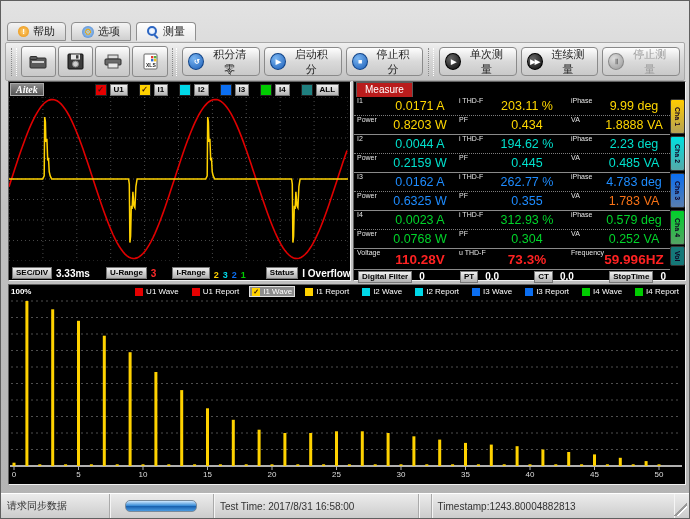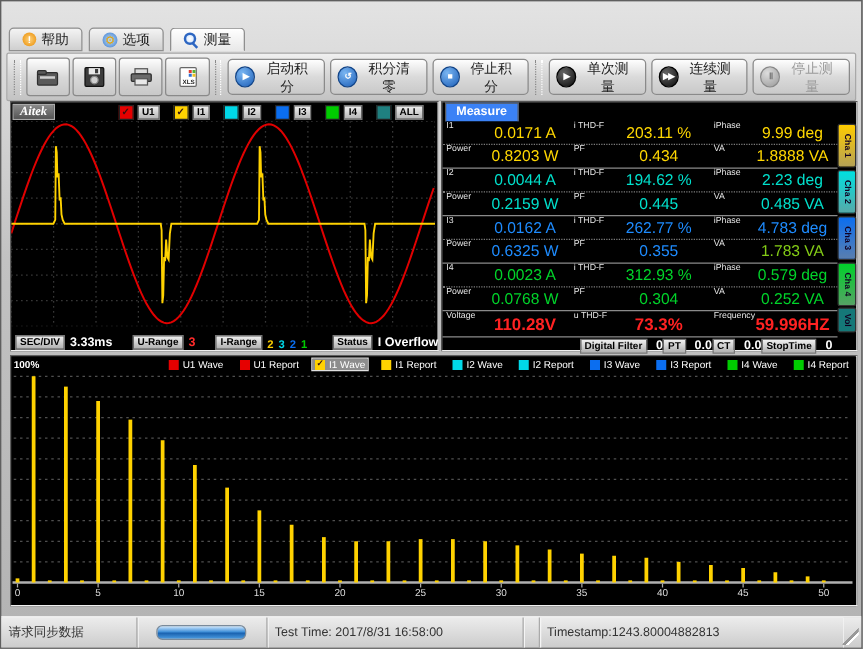--- a/index.html
+++ b/index.html
@@ -58,36 +58,36 @@
     border:1px solid #777;padding:0 3px;line-height:10px;}
   .scope-footer{height:16px;display:flex;align-items:center;gap:16px;padding:0 3px;justify-content:space-between;}
   .sf-group{display:flex;align-items:center;gap:4px;}
   .badge{font-size:8px;font-weight:bold;color:#000;background:linear-gradient(#efefef,#b0b0b0);
     border:1px solid #777;padding:0 3px;line-height:10px;white-space:nowrap;}
   .wval{color:#fff;font-size:10px;font-weight:bold;white-space:nowrap;}
   .urange-val{color:#ff2a2a;}
   .ira-val{font-size:9px;font-weight:bold;margin-right:4px;}
   
   .measure-panel{left:352px;top:80px;width:331px;height:198px;}
-  .measure-title{position:absolute;top:0;left:2px;height:14px;color:#fff;font-size:10px;font-weight:bold;
-    background:#3b82f6;border:1px solid #5a5a5a;border-bottom:none;padding:0 8px;line-height:13px;}
+  .measure-title{position:absolute;top:0;left:2px;height:14px;color:#fff;font-size:10px;font-weight:normal;
+    background:#b91c1c;border:1px solid #5a5a5a;border-bottom:none;padding:0 8px;line-height:13px;}
   .measure-body{position:absolute;top:15px;left:0;right:15px;bottom:0;}
   .chan-sec{height:37px;border-top:1px solid #8a8a8a;}
   .chan-sec:first-child{border-top:none;}
   .mrow{position:relative;height:18px;display:flex;}
   .mrow.second{border-top:1px dotted #7d7d7d;}
   .mcell{position:relative;text-align:center;}
   .mcell.c1{width:102px;}
   .mcell.c2{width:112px;}
   .mcell.c3{flex:1;}
   .mlabel{position:absolute;left:3px;top:0px;font-size:7px;color:#e6e6e6;}
   .mval{display:block;padding-left:30px;line-height:18px;font-size:12.5px;white-space:nowrap;}
   .voltage-row{position:relative;height:20px;display:flex;border-top:1px solid #8a8a8a;}
   .vval{line-height:21px;font-size:13.5px;font-weight:bold;}
-  .measure-footer{height:13px;display:flex;align-items:center;justify-content:flex-end;
+  .measure-footer{height:13px;display:flex;align-items:center;justify-content:space-between;
     padding:0 4px;border-top:1px solid #8a8a8a;}
   .mf-pair{display:flex;align-items:center;gap:7px;}
   .chan-tabs{position:absolute;top:15px;right:1px;width:14px;bottom:13px;}
   .chan-tab{position:absolute;left:0;width:13px;border:1px solid #333;border-radius:2px;
     display:flex;align-items:center;justify-content:center;}
   .chan-tab span{writing-mode:vertical-rl;font-size:7px;font-weight:bold;color:#102;white-space:nowrap;}
   
   .chart-panel{left:7px;top:283px;width:676px;height:199px;}
   .chart-legend-row{height:13px;display:flex;align-items:center;}
   .pct-label{color:#fff;font-size:8px;margin-left:2px;font-weight:bold;}
@@ -164,26 +164,26 @@
         <rect x="9" y="3" width="2.4" height="2.4" fill="#e03a2f"></rect>
         <rect x="12" y="3" width="2.4" height="2.4" fill="#58b038"></rect>
         <rect x="9" y="6" width="2.4" height="2.4" fill="#2f6fd0"></rect>
         <rect x="12" y="6" width="2.4" height="2.4" fill="#f0c020"></rect>
         <text x="4" y="14" font-size="5" font-weight="bold" fill="#222">XLS</text>
       </svg>
     </button>
     <span class="tb-grip"></span>
     <span id="tgA" style="display:flex;">
         <button class="tbtn">
+          <span class="circ blue">↺</span>
+          <span class="tlabel">积分清零</span>
+        </button>
+        <button class="tbtn">
           <span class="circ blue">▶</span>
           <span class="tlabel">启动积分</span>
-        </button>
-        <button class="tbtn">
-          <span class="circ blue">↺</span>
-          <span class="tlabel">积分清零</span>
         </button>
         <button class="tbtn">
           <span class="circ blue">■</span>
           <span class="tlabel">停止积分</span>
         </button>
       </span>
     <span class="tb-grip"></span>
     <span id="tgB" style="display:flex;">
         <button class="tbtn">
           <span class="circ dark">▶</span>
@@ -357,21 +357,21 @@
               <div class="mcell c1">
                 <span class="mlabel">Power</span>
                 <span class="mval" style="color: rgb(30, 140, 255);">0.6325 W</span>
               </div>
               <div class="mcell c2">
                 <span class="mlabel">PF</span>
                 <span class="mval" style="color: rgb(30, 140, 255);">0.355</span>
               </div>
               <div class="mcell c3">
                 <span class="mlabel">VA</span>
-                <span class="mval" style="color: #84cc16;">1.783 VA</span>
+                <span class="mval" style="color: #f97316;">1.783 VA</span>
               </div>
             </div>
           </div>
           <div class="chan-sec">
             <div class="mrow">
               <div class="mcell c1">
                 <span class="mlabel">I4</span>
                 <span class="mval" style="color: rgb(0, 212, 42);">0.0023 A</span>
               </div>
               <div class="mcell c2">

